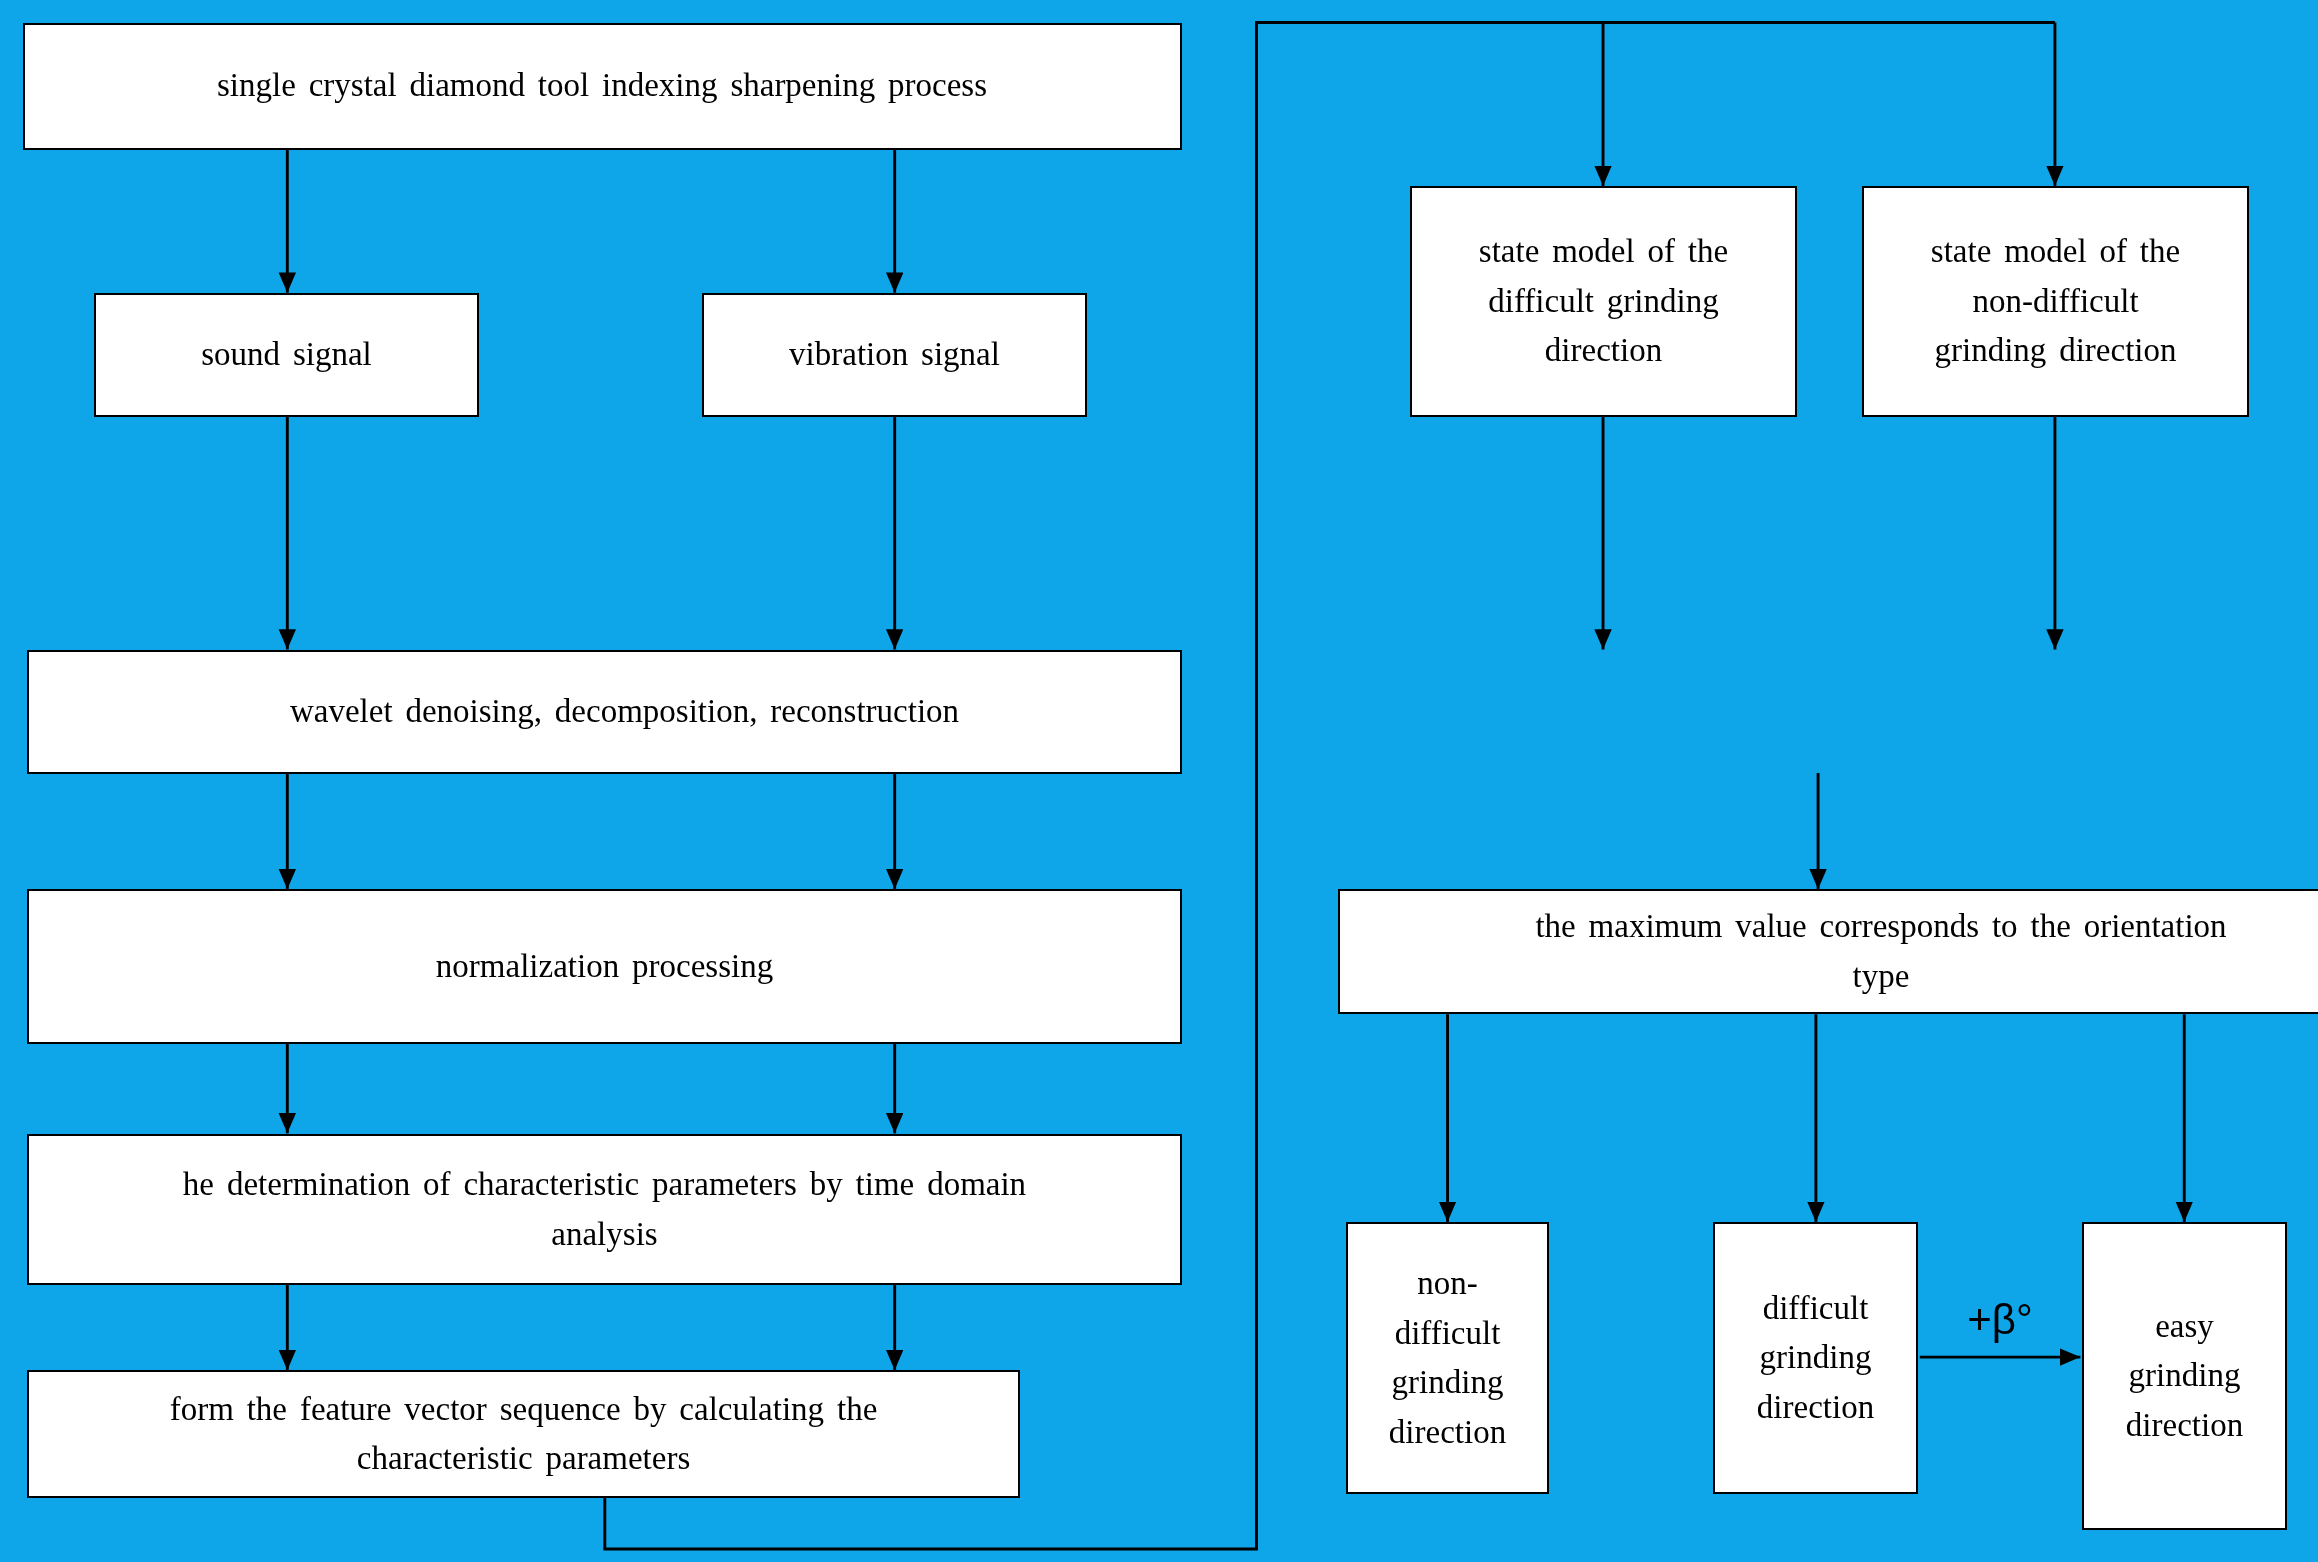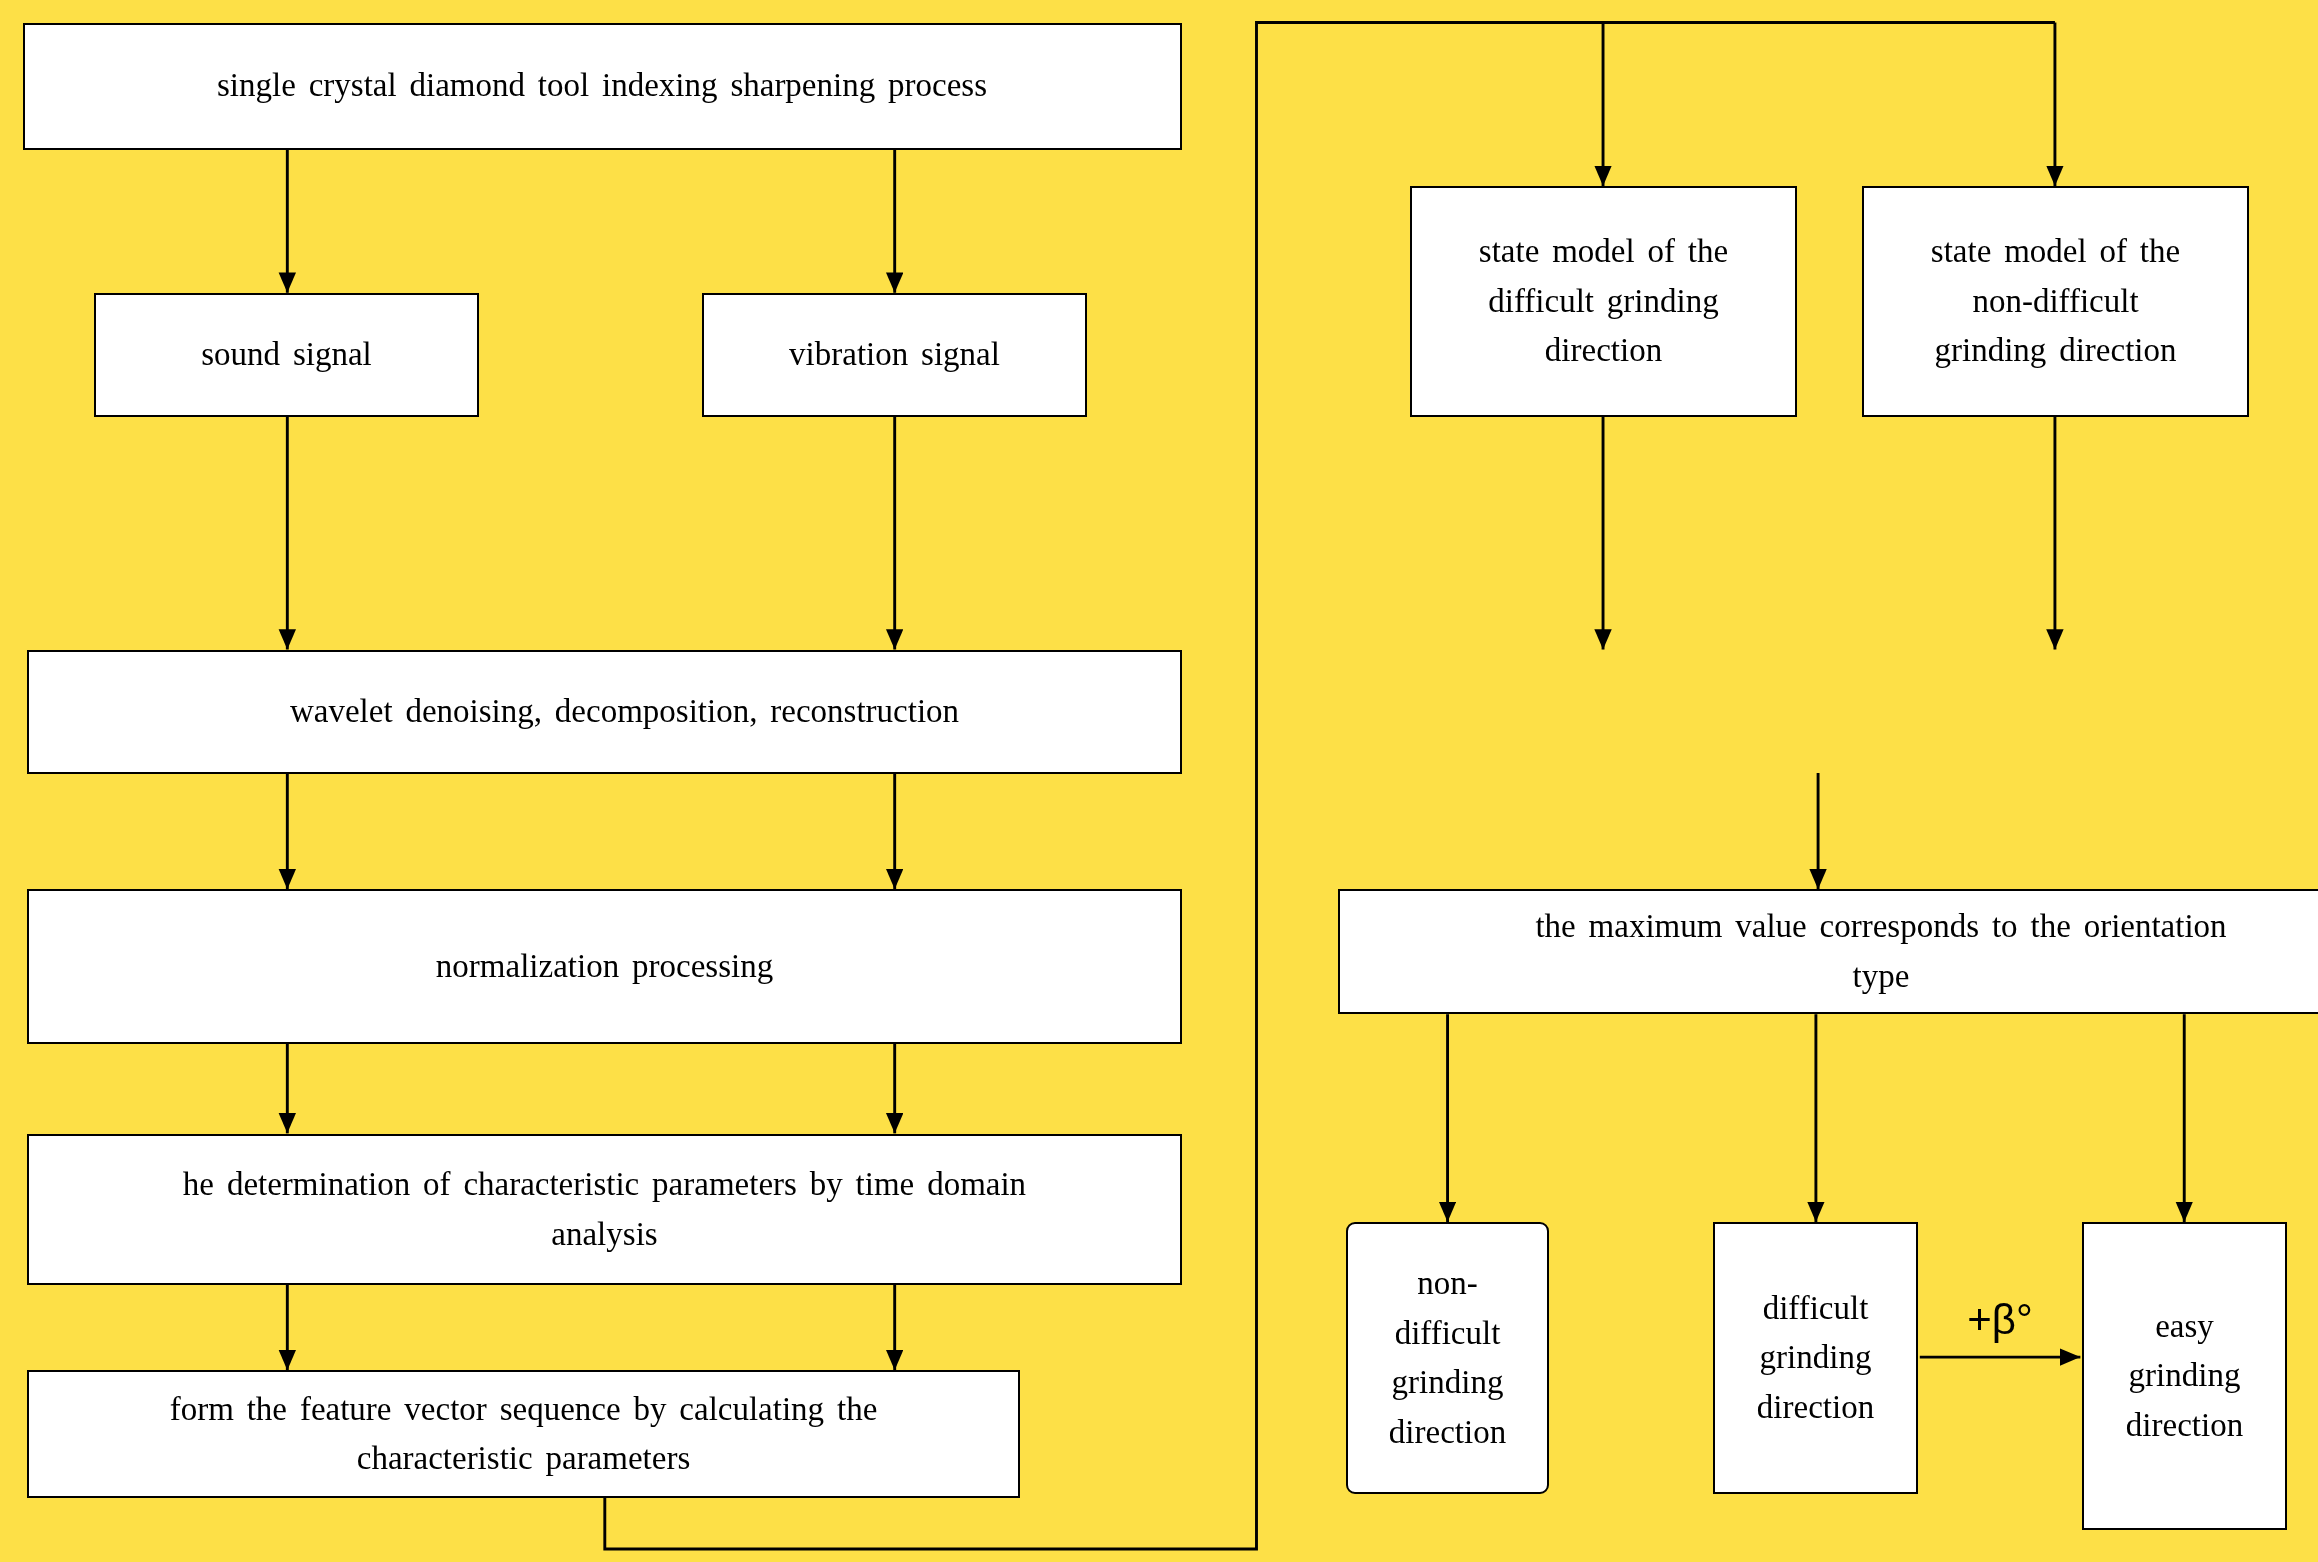--- a/index.html
+++ b/index.html
@@ -4,21 +4,21 @@
 <style>
   html, body {
     margin: 0;
     padding: 0;
     background: #ffffff;
   }
   .canvas {
     position: relative;
     width: 2319px;
     height: 1562px;
-    background: #fde047;
+    background: #0ea5e9;
     color: #000000;
     font-family: "Liberation Serif", "DejaVu Serif", serif;
     overflow: hidden;
   }
   .node {
     position: absolute;
     box-sizing: border-box;
     border: 2.9px solid #000000;
     background: #ffffff;
     display: flex;
@@ -130,21 +130,21 @@
 non-difficult
 grinding direction</span>
   </div>
 
 
   <div class="node" style="left:1338px; top:889px; width:1086px; height:125px;">
     <span class="label">the maximum value corresponds to the orientation
 type</span>
   </div>
 
-  <div class="node" style="left:1346px; top:1222px; width:203px; height:272px;border-radius:9px;">
+  <div class="node" style="left:1346px; top:1222px; width:203px; height:272px;">
     <span class="label">non-
 difficult
 grinding
 direction</span>
   </div>
 
   <div class="node" style="left:1713px; top:1222px; width:205px; height:272px;">
     <span class="label">difficult
 grinding
 direction</span>

